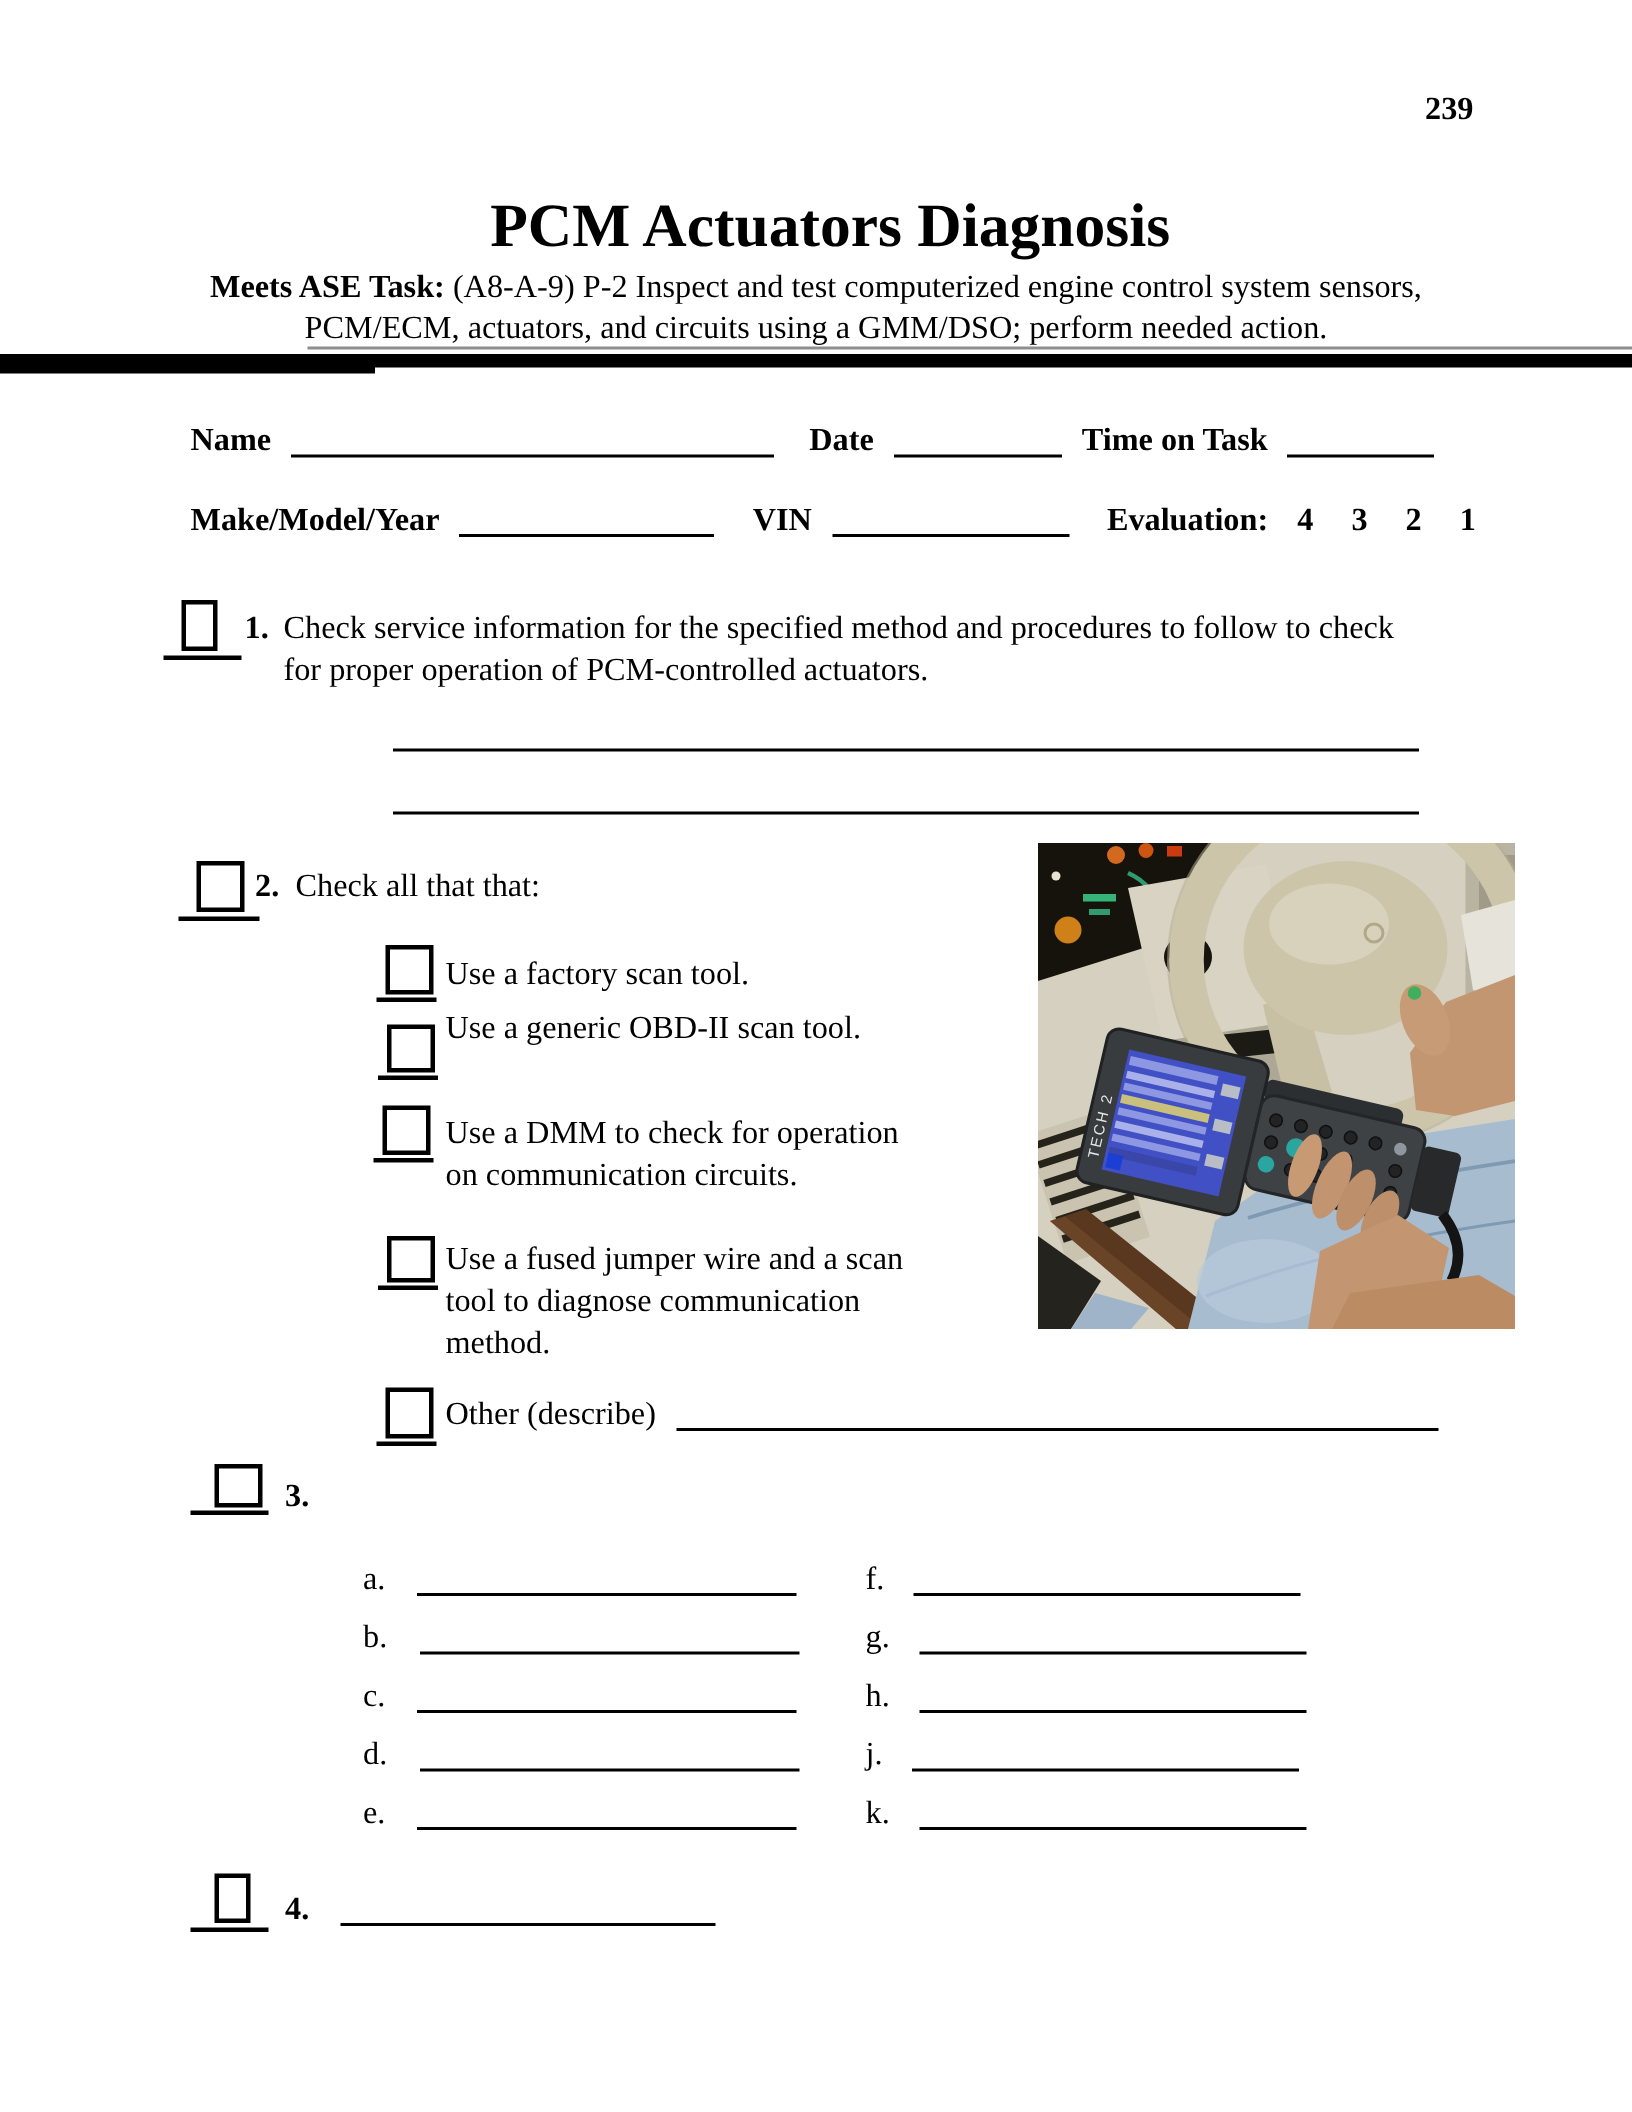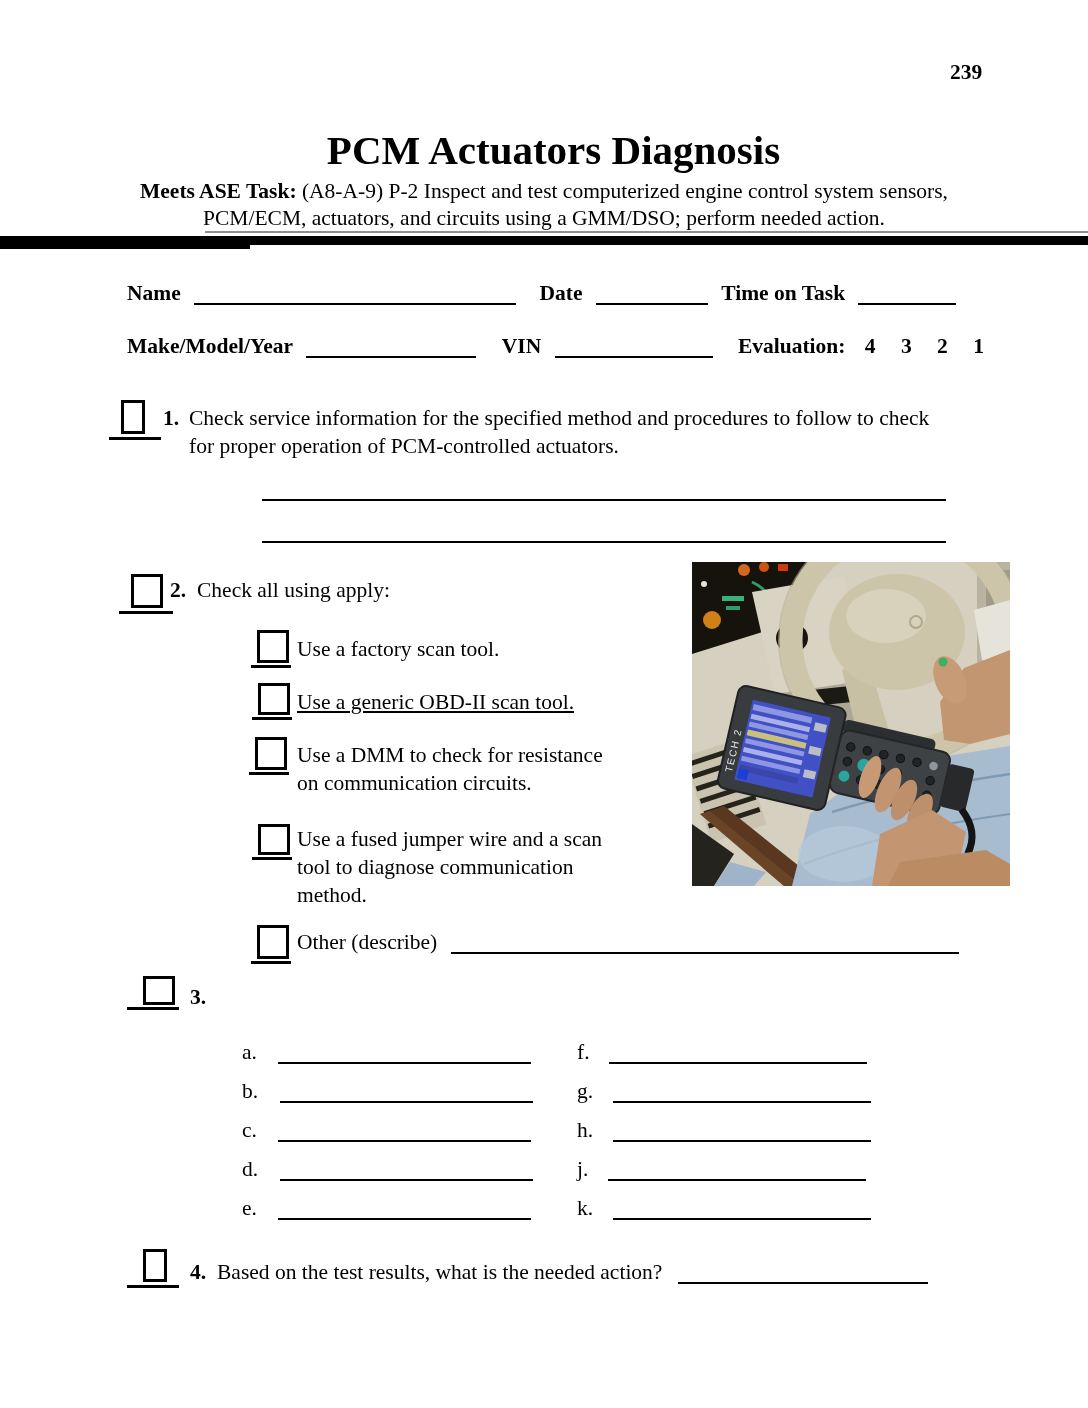--- a/index.html
+++ b/index.html
@@ -59,33 +59,33 @@
   <div class="cbline" style="left:109px;top:437px;width:52px;"></div>
   <div class="abs t num" style="left:163px;top:406px;">1.</div>
   <div class="abs t" style="left:189px;top:406px;">Check service information for the specified method and procedures to follow to check</div>
   <div class="abs t" style="left:189px;top:434px;">for proper operation of PCM-controlled actuators.</div>
   <div class="uline" style="left:262px;top:499px;width:684px;"></div>
   <div class="uline" style="left:262px;top:541px;width:684px;"></div>
 
   <div class="cb" style="left:131px;top:574px;width:32px;height:34px;"></div>
   <div class="cbline" style="left:119px;top:611px;width:54px;"></div>
   <div class="abs t num" style="left:170px;top:578px;">2.</div>
-  <div class="abs t" style="left:197px;top:578px;">Check all using apply:</div>
+  <div class="abs t" style="left:197px;top:578px;">Check all that that:</div>
 
   <div class="cb" style="left:257px;top:630px;width:32px;height:33px;"></div>
   <div class="cbline" style="left:251px;top:665px;width:40px;"></div>
   <div class="abs t" style="left:297px;top:637px;">Use a factory scan tool.</div>
 
   <div class="cb" style="left:258px;top:683px;width:32px;height:32px;"></div>
   <div class="cbline" style="left:252px;top:717px;width:40px;"></div>
-  <div class="abs t" style="left:297px;top:690px;text-decoration:underline;">Use a generic OBD-II scan tool.</div>
+  <div class="abs t" style="left:297px;top:673px;">Use a generic OBD-II scan tool.</div>
 
   <div class="cb" style="left:255px;top:737px;width:32px;height:33px;"></div>
   <div class="cbline" style="left:249px;top:772px;width:40px;"></div>
-  <div class="abs t" style="left:297px;top:743px;">Use a DMM to check for resistance</div>
+  <div class="abs t" style="left:297px;top:743px;">Use a DMM to check for operation</div>
   <div class="abs t" style="left:297px;top:771px;">on communication circuits.</div>
 
   <div class="cb" style="left:258px;top:824px;width:32px;height:31px;"></div>
   <div class="cbline" style="left:252px;top:857px;width:40px;"></div>
   <div class="abs t" style="left:297px;top:827px;">Use a fused jumper wire and a scan</div>
   <div class="abs t" style="left:297px;top:855px;">tool to diagnose communication</div>
   <div class="abs t" style="left:297px;top:883px;">method.</div>
 
   <div class="cb" style="left:257px;top:925px;width:32px;height:34px;"></div>
   <div class="cbline" style="left:251px;top:961px;width:40px;"></div>
@@ -136,21 +136,20 @@
   </div>
   <div class="abs t" style="left:577px;top:1196px;">
     <span>k.</span>
     <span class="iline" style="width:258px;margin-left:14px;"></span>
   </div>
 
   <div class="cb" style="left:143px;top:1249px;width:24px;height:33px;"></div>
   <div class="cbline" style="left:127px;top:1285px;width:52px;"></div>
   <div class="abs t num" style="left:190px;top:1260px;">4.</div>
   <div class="abs t" style="left:217px;top:1260px;">
-    <span>Based on the test results, what is the needed action?</span>
     <span class="iline" style="width:250px;margin-left:10px;"></span>
   </div>
 
   <div class="abs" style="left:692px;top:562px;width:318px;height:324px;">
     <svg width="318" height="324" viewBox="0 0 318 324" xmlns="http://www.w3.org/2000/svg">
 
       <rect x="0" y="0" width="318" height="324" fill="#d5d0bf"></rect>
       <rect x="285" y="0" width="33" height="130" fill="#b9b4a2"></rect>
       <rect x="294" y="8" width="24" height="86" fill="#8f8a78" opacity="0.6"></rect>
 

